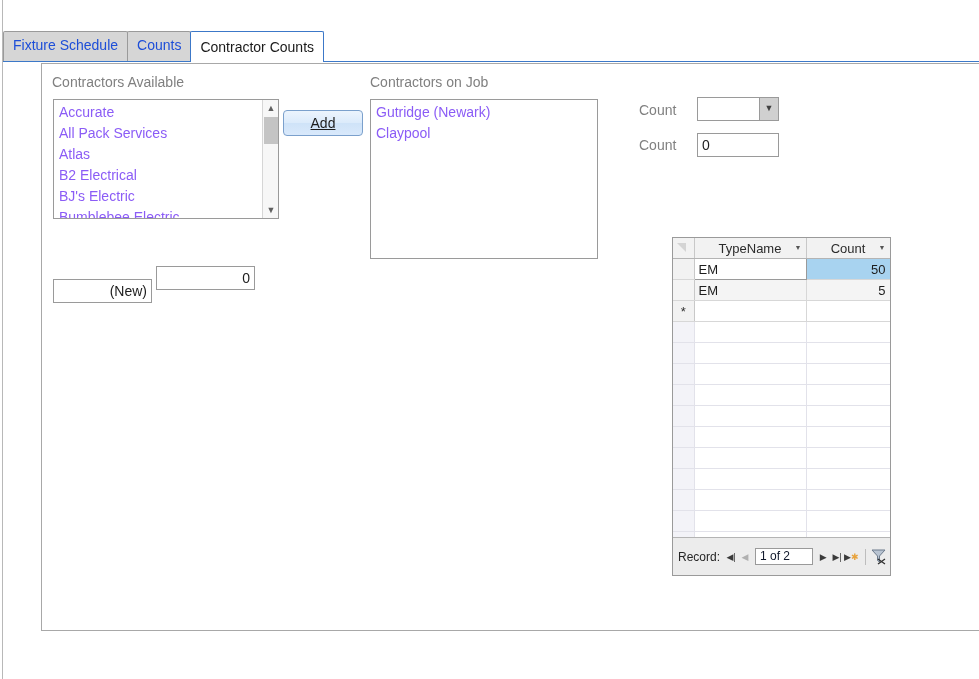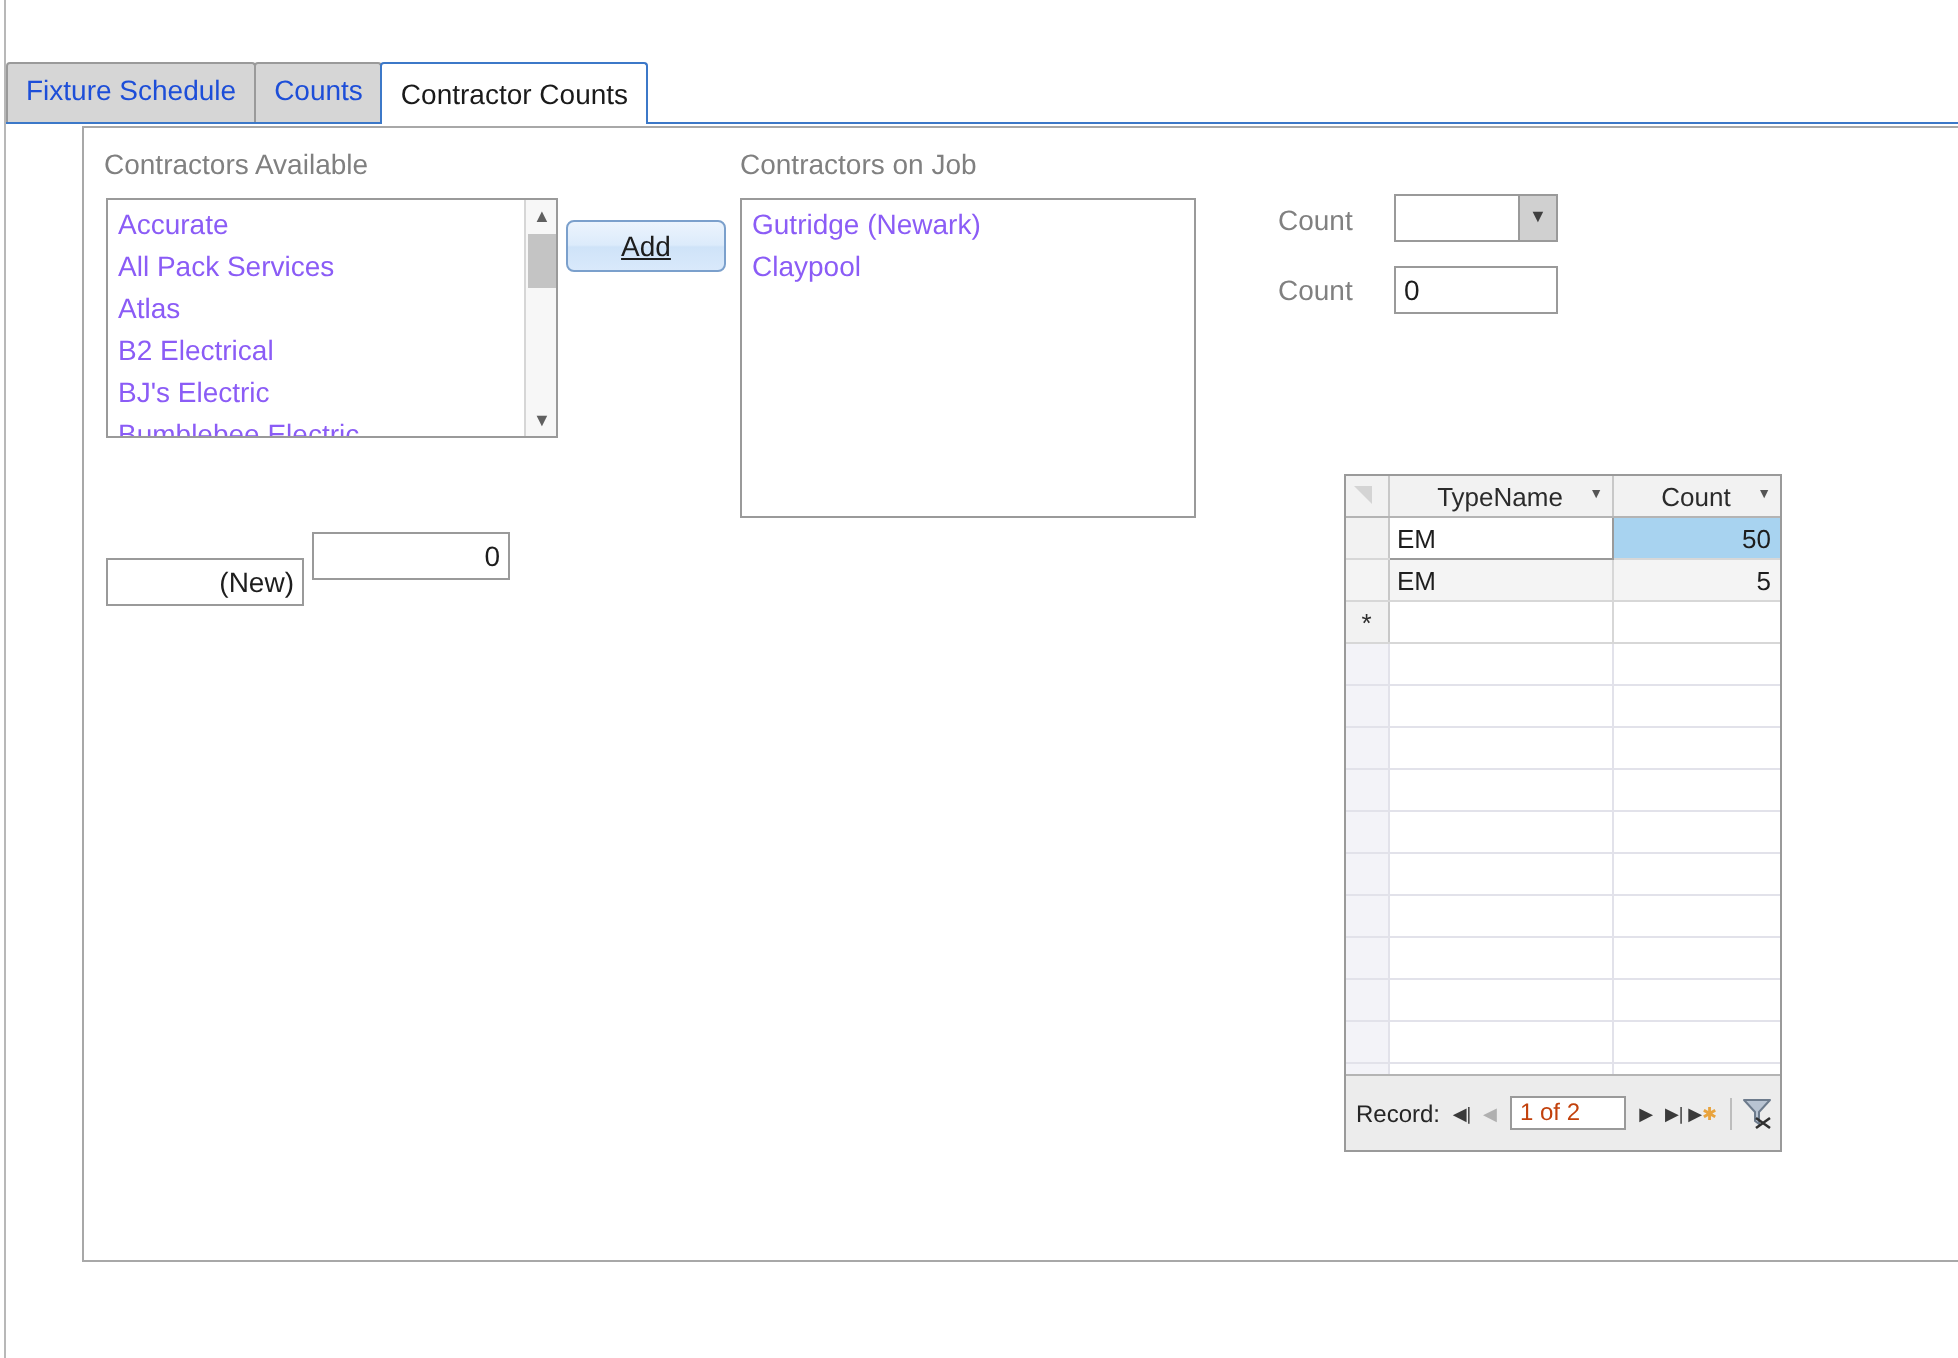--- a/index.html
+++ b/index.html
@@ -360,21 +360,21 @@
   .navbar .nav-box {
     width: 62px;
     height: 17px;
     background: #ffffff;
     border: 1px solid #9a9a9a;
     box-sizing: border-box;
     font-size: 12px;
     line-height: 15px;
     padding-left: 4px;
     margin: 0 3px;
-    color: #c2410c;
+    color: #0f172a;
     white-space: nowrap;
     overflow: hidden;
     cursor: text;
   }
   .navbar .nav-new-star { color: #e8a33d; font-size: 9px; }
   .navbar .nav-sep {
     width: 1px;
     height: 16px;
     background: #bdbdbd;
     margin: 0 4px 0 6px;

